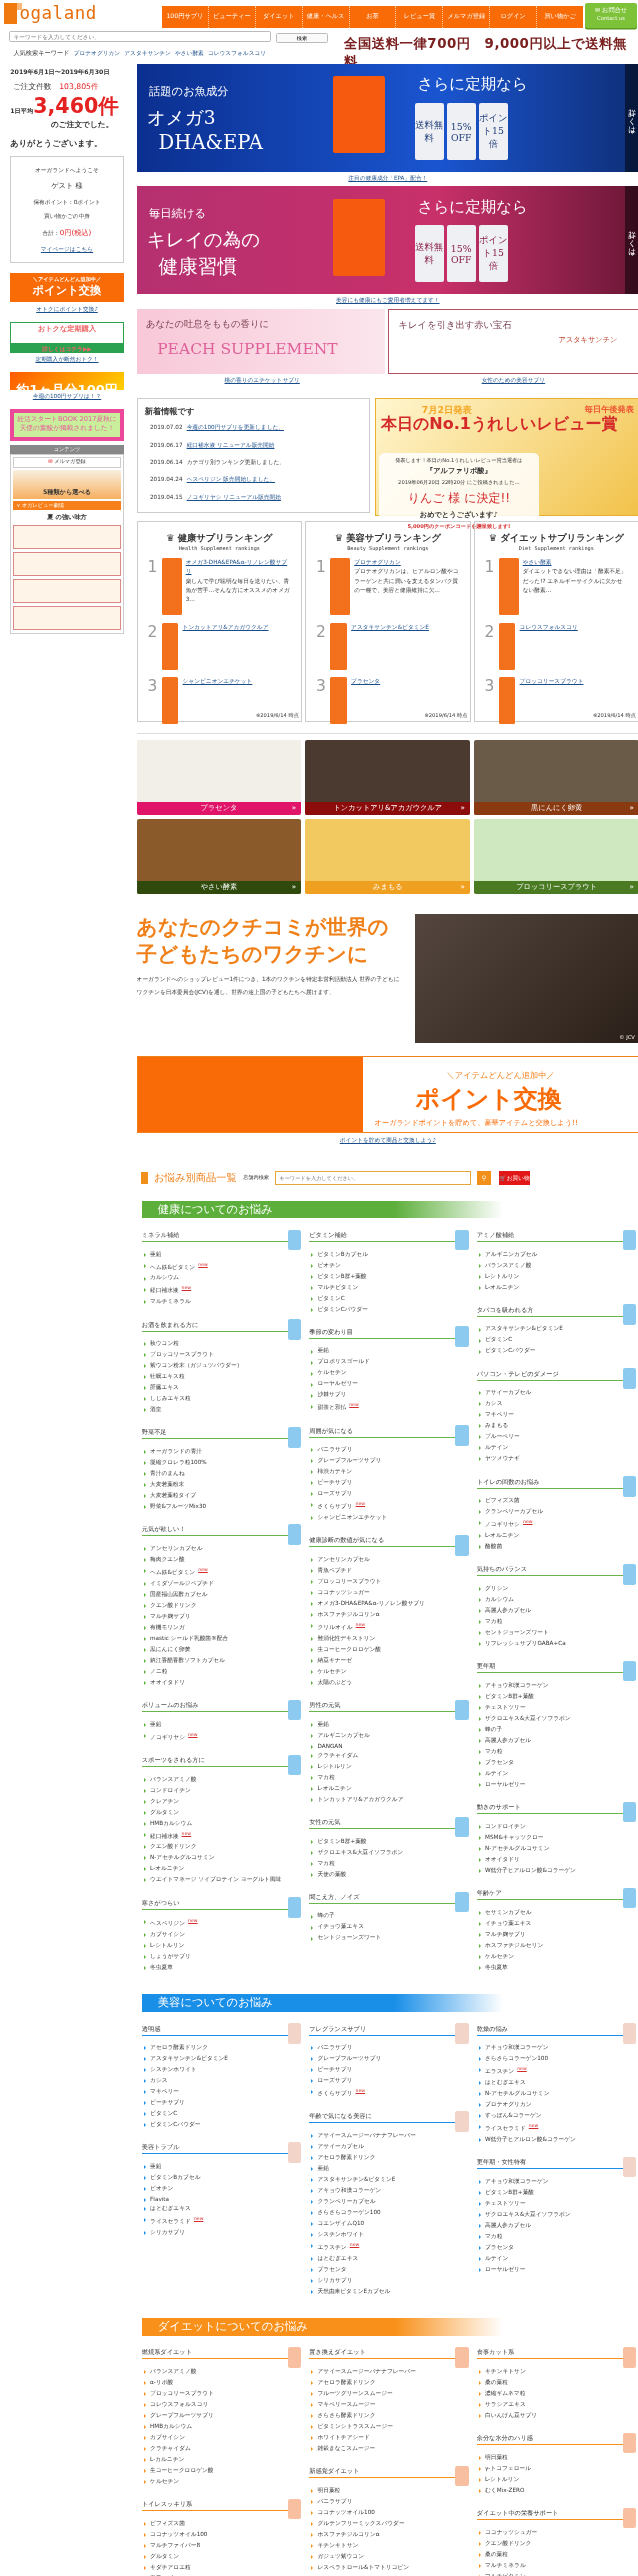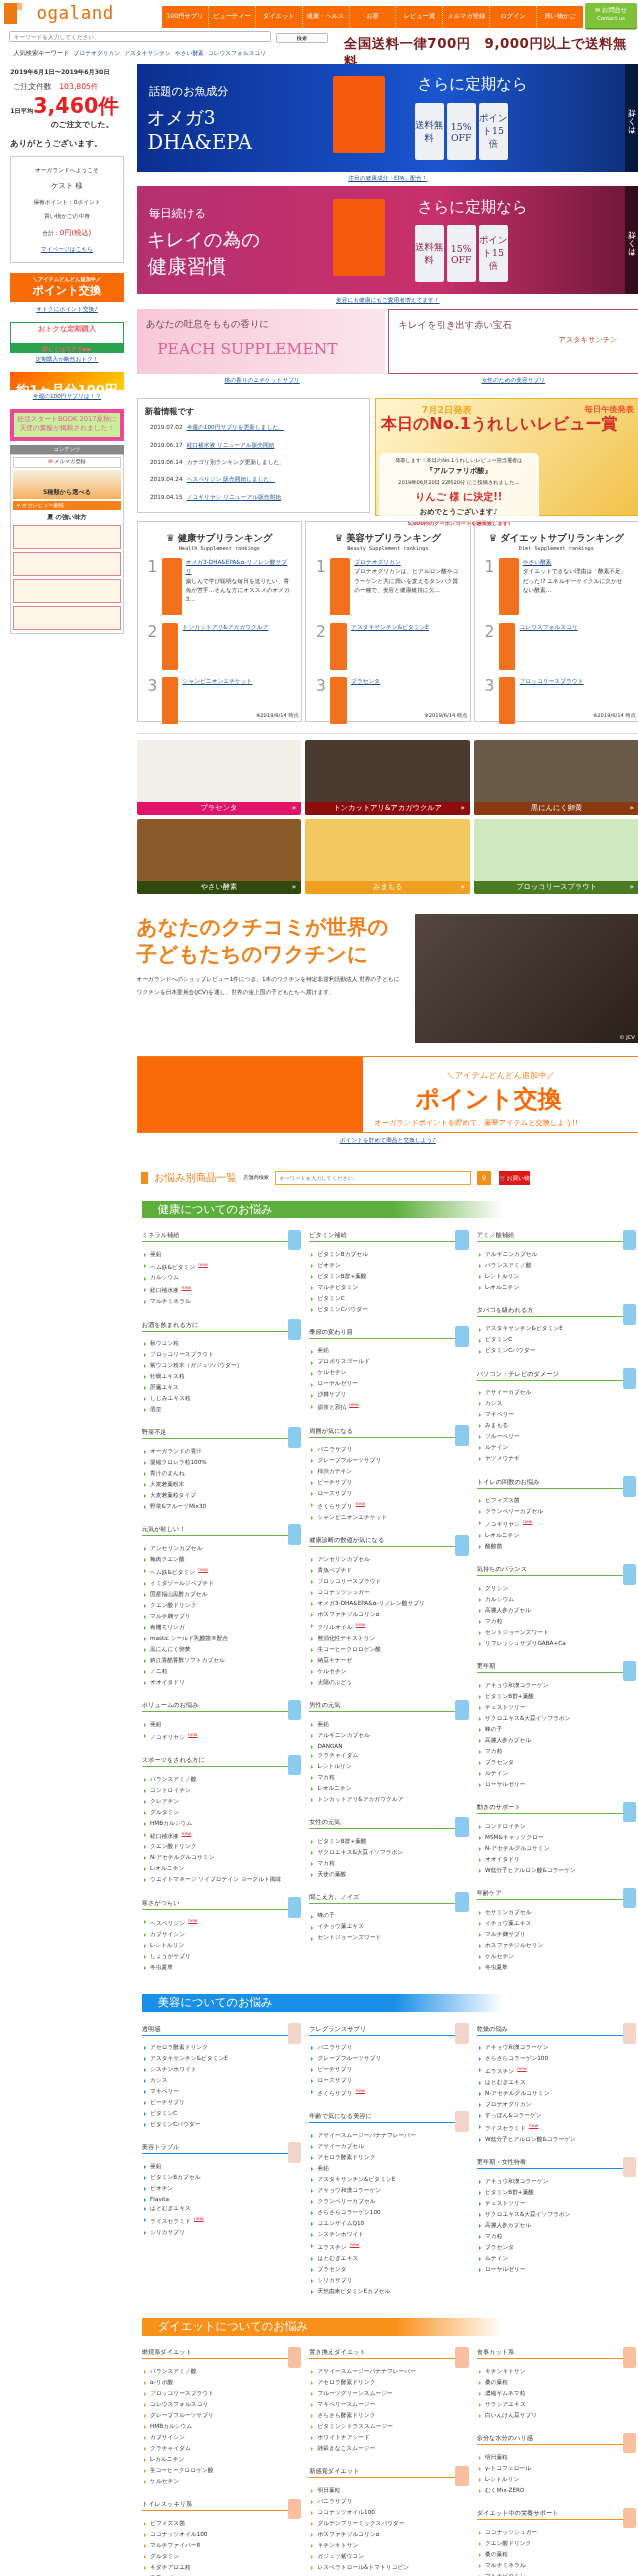--- a/index.html
+++ b/index.html
@@ -1,19 +1,19 @@
 <!DOCTYPE html>
 <html style="font-size:8.2px"><head>
 <meta charset="utf-8">
 <style>
 *{box-sizing:border-box;margin:0;padding:0}
 body{width:639px;font-family:"DejaVu Sans","Liberation Sans",sans-serif;font-size:6.2px;color:#333;background:#fff}
 a{color:#1a4e8a;text-decoration:underline}
 .header{height:31px;position:relative}
-.logo{position:absolute;left:4.1px;top:3.1px;display:flex;align-items:center;gap:19px}
+.logo{position:absolute;left:4.1px;top:3.1px;display:flex;align-items:center;gap:2px}
 .logo-mark{width:13.4px;height:20.6px;background:#f07a10;position:relative}
 .logo-mark:after{content:"";position:absolute;right:-4.1px;top:0;width:4.1px;height:7.2px;background:#f9b878}
 .logo-text{font-family:"DejaVu Sans Mono",monospace;font-size:17.5px;color:#e86e0c;letter-spacing:0.5px}
 .gnav{position:absolute;left:162px;top:6.2px;width:421px;height:21.6px;background:#f96b07;display:flex}
 .gnav div{flex:1;color:#fff;font-size:6.2px;display:flex;align-items:center;justify-content:center;border-right:0.5px dotted #ffcb9a}
 .gnav div:last-child{border-right:none}
 .contact{position:absolute;left:585px;top:3.1px;width:52px;height:25px;background:#7ec23a;border-radius:2.1px;color:#fff;text-align:center;font-size:6.2px;padding-top:3.1px;box-shadow:0 1.5px 0 #5a9a1f}
 .contact .sub{font-size:5.2px;display:block}
 .searchrow{height:31px;position:relative}
 .search-input{position:absolute;left:9.3px;top:0;width:262px;height:11.3px;border:0.5px solid #bbb;border-radius:1.5px;padding:1px 3.1px;font-size:5.7px;color:#888}
@@ -45,21 +45,21 @@
 .mail-reg{height:10.3px;text-align:center;font-size:5.2px;border:0.5px solid #ccc}
 .omake{height:29px;background:linear-gradient(#f8f0e0,#f6b060);margin-top:2.1px;text-align:center;font-weight:bold;font-size:6.2px;padding-top:18.5px}
 .review-bar{background:#f8801a;color:#fff;font-size:5.2px;padding:1px 3.1px;margin-top:2.1px}
 .comic{height:24px;border:0.5px solid #d88;margin-top:3.1px;background:#fef4e8}
 .comic-title{text-align:center;font-weight:bold;font-size:6.2px;margin:3.1px 0}
 .hero{height:108px;position:relative;color:#fff;margin-top:2.1px}
 .hero.blue{background:linear-gradient(90deg,#0b2f8f,#1a55d0 60%,#0f2f78)}
 .hero.pink{background:linear-gradient(90deg,#b53070,#c8306a 60%,#6b1736)}
 .hero .t1{position:absolute;left:12.4px;top:19.6px;font-size:11.3px;font-family:"DejaVu Serif",serif}
 .hero .t2{position:absolute;left:10.3px;top:41px;font-size:18.5px;font-family:"DejaVu Serif",serif}
-.hero .t3{position:absolute;left:11px;top:67px;font-size:19.6px;font-family:"DejaVu Serif",serif}
+.hero .t3{position:absolute;left:22px;top:67px;font-size:19.6px;font-family:"DejaVu Serif",serif}
 .hero .pack{position:absolute;left:196px;top:12.4px;width:52px;height:77px;background:#f55a0f;border-radius:2.1px}
 .hero .promo{position:absolute;left:281px;top:10.3px;font-size:15.5px;font-family:"DejaVu Serif",serif}
 .hero .badges{position:absolute;left:278px;top:39px;display:flex;gap:3.1px}
 .hero .badge{width:29px;height:57px;background:#eef0f4;border-radius:2.1px;color:#1f3c7a;font-family:"DejaVu Serif",serif;font-size:9.3px;display:flex;align-items:center;justify-content:center;text-align:center}
 .hero.pink .badge{color:#8b2048}
 .hero .more{position:absolute;right:0;top:0;width:14.4px;height:100%;background:rgba(0,0,0,.5);writing-mode:vertical-rl;font-size:7.7px;display:flex;align-items:center;justify-content:center}
 .hero-link{text-align:center;font-size:5.7px;margin:3.1px 0}
 .row2{display:flex;gap:3px;margin-top:4.1px}
 .bn{flex:1;height:65px;position:relative;font-family:"DejaVu Serif",serif}
 .bn.peach{background:linear-gradient(90deg,#f8c8d8,#fbe5ec)}
@@ -72,21 +72,21 @@
 .news-row{display:flex;gap:5.2px;margin-top:13.4px}
 .news{width:233px;height:115px;border:0.5px solid #ccc;padding:7.2px}
 .news h3{font-size:8.2px;margin-bottom:7.2px}
 .news .item{display:flex;gap:4.1px;font-size:5.7px;margin:0 0 9.3px 5.2px}
 .news .item .date{color:#333}
 .review-award{flex:1;height:118px;background:linear-gradient(135deg,#fff6d0,#f2c24a);border:0.5px solid #e7b030;position:relative;padding:5.2px}
 .review-award .t{color:#d42a2a;font-weight:bold;font-size:12.4px}
 .review-award .date{position:absolute;left:46px;top:5.2px;font-size:9.3px;color:#f5a623;font-weight:bold}
 .review-award .daily{position:absolute;right:4.1px;top:5.2px;font-size:8.2px;color:#e53;font-weight:bold}
 .review-award .msg{position:absolute;left:3.1px;top:54px;width:160px;background:rgba(255,255,255,.85);border-radius:5.2px;padding:3.1px;text-align:center;font-size:5.2px;line-height:1.8}
-.review-award .msg .win{color:#d42a2a;font-size:10px;font-weight:bold}
+.review-award .msg .win{color:#d42a2a;font-size:12px;font-weight:normal}
 .review-award .msg .con{font-size:7.2px;font-weight:bold}
 .rank-row{display:flex;gap:3.1px;margin-top:5.2px}
 .rank{flex:1;border:1px solid #ccc;padding:10px;height:201px;position:relative}
 .rank h4{text-align:center;font-size:9.3px}
 .rank h4 .en{display:block;font-size:5.2px;font-weight:normal;font-family:"DejaVu Sans Mono",monospace}
 .rank-item{display:flex;gap:4.1px;margin-top:7.2px}
 .rank-no{font-size:15.5px;color:#999;width:10.3px}
 .rank-img{width:19.6px;height:57px;background:#f3701c;border-radius:1.5px}
 .rank-item.s .rank-img{height:47px;width:16.5px}
 .rank-body{flex:1;font-size:5.7px;line-height:1.6}

